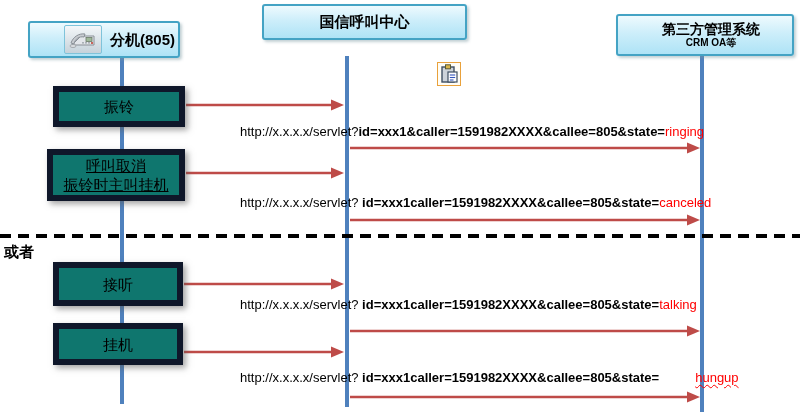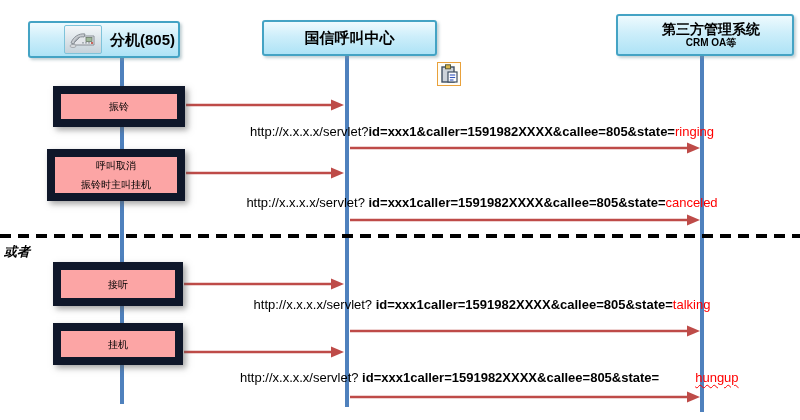--- a/index.html
+++ b/index.html
@@ -23,42 +23,42 @@
 
   .phone-chip{
     width:36px;height:27px;border:1px solid #7fc3da;border-radius:2px;
     background:linear-gradient(to bottom,#f4f7f9,#c6d2da);
     display:flex;align-items:center;justify-content:center;flex:0 0 auto;
   }
 
   
   .action-box{
     position:absolute;z-index:3;box-sizing:border-box;
-    background:#fca5a5;border:8px solid #0f172a;
+    background:#0f766e;border:6px solid #0f172a;
     box-shadow:3px 3px 6px rgba(90,90,90,.55);
     display:flex;flex-direction:column;align-items:center;justify-content:center;
-    font-size:10px;line-height:19px;text-align:center;color:#000;
+    font-size:15px;line-height:19px;text-align:center;color:#000;
   }
 
   
   .url-label{
     position:absolute;z-index:2;width:484px;left:240px;
-    font-size:13px;line-height:15px;text-align:center;white-space:nowrap;
+    font-size:13px;line-height:15px;white-space:nowrap;
   }
   .url-label .params{font-weight:bold;}
   .url-label .state{color:#ff0000;}
   .url-label .state.wavy{
     text-decoration:underline wavy #ff0000;text-decoration-thickness:1px;
     text-underline-offset:2px;
     margin-left:36px;
   }
 
   .or-label{
     position:absolute;z-index:3;left:4px;top:243px;
-    font-weight:bold;font-size:13px;font-style:italic;
+    font-weight:bold;font-size:15px;
   }
 
   .clipboard-btn{
     position:absolute;z-index:3;left:437px;top:62px;width:24px;height:24px;
     cursor:pointer;
   }
 </style>
 </head>
 <body>
 
@@ -118,21 +118,21 @@
           <rect x="19" y="13" width="2" height="1.6" fill="#aab0b6"></rect>
           <circle cx="23" cy="14" r="1" fill="#c0392b"></circle>
           <path d="M2 14 C4 8 10 4 16 5 L15 8 C10 7 6 10 5 15 Z" fill="#c8ccd1" stroke="#8a9097" stroke-width="1"></path>
           <ellipse cx="4" cy="17" rx="3" ry="1.6" fill="#d7dadd" stroke="#9aa0a5" stroke-width="0.8"></ellipse>
         </svg>
       </span>
       <span>分机(805)</span>
     </div>
   </div>
 
-  <div class="actor" style="left:262px;top:20px;width:175px;height:36px;">
+  <div class="actor" style="left:262px;top:4px;width:205px;height:36px;">
     <span>国信呼叫中心</span>
   </div>
 
   <div class="actor" style="left:616px;top:14px;width:178px;height:42px;flex-direction:column;font-size:14px;padding-left:12px;">
     <div>第三方管理系统</div>
     <div class="actor-sub">CRM OA等</div>
   </div>
 
   <div class="clipboard-btn">
     <svg width="24" height="24" viewBox="0 0 24 24">
@@ -143,21 +143,21 @@
       <line x1="12.8" y1="13" x2="18.2" y2="13" stroke="#3355bb" stroke-width="1.1"></line>
       <line x1="12.8" y1="15.5" x2="18.2" y2="15.5" stroke="#3355bb" stroke-width="1.1"></line>
       <line x1="12.8" y1="18" x2="16.5" y2="18" stroke="#3355bb" stroke-width="1.1"></line>
     </svg>
   </div>
 
   <div class="action-box" style="left:53px;top:86px;width:132px;height:41px;">
     <div>振铃</div>
   </div>
 
-  <div class="action-box" style="left:47px;top:149px;width:138px;height:52px;">
+  <div class="action-box" style="left:47px;top:149px;width:138px;height:52px;text-decoration:underline;">
     <div>呼叫取消</div>
     <div>振铃时主叫挂机</div>
   </div>
 
   <div class="action-box" style="left:53px;top:262px;width:130px;height:44px;text-align:right;">
     <div>接听</div>
   </div>
 
   <div class="action-box" style="left:53px;top:323px;width:130px;height:42px;">
     <div>挂机</div>

